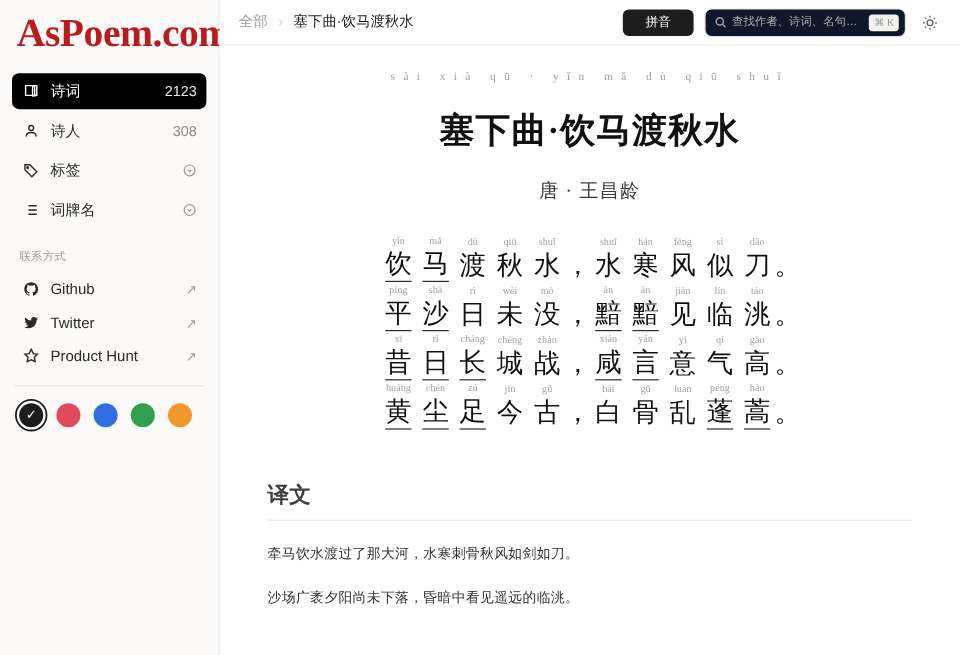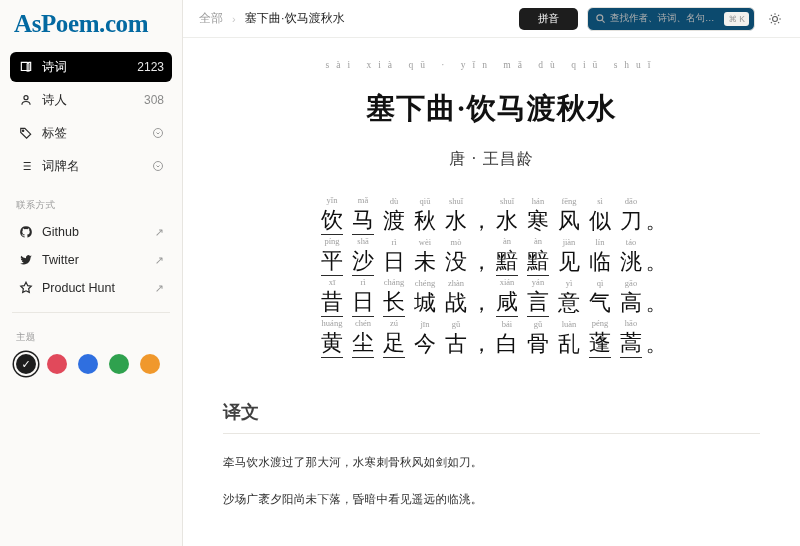--- a/index.html
+++ b/index.html
@@ -17,23 +17,23 @@
     width: 183px;
     height: 546px;
     background: #fbfaf8;
     border-right: 1px solid #e7e5e0;
     padding: 0 10px;
     flex-shrink: 0;
     position: relative;
   }
   .brand {
     font-family: "Liberation Serif", serif;
-    font-size: 25px;
+    font-size: 33px;
     font-weight: bold;
-    color: #0369a1;
+    color: #b91c1c;
     letter-spacing: -0.4px;
     padding: 10px 4px 12px 4px;
     white-space: nowrap;
   }
   .nav { margin-top: 2px; }
   .nav-item {
     display: flex;
     align-items: center;
     height: 30px;
     border-radius: 6px;
@@ -148,21 +148,21 @@
     white-space: nowrap;
   }
   .search-box {
     width: 168px;
     height: 24px;
     border: 1px solid #e4e2de;
     border-radius: 6px;
     display: flex;
     align-items: center;
     padding: 0 5px 0 7px;
-    background: #0c4a6e;
+    background: #0f172a;
     cursor: text;
   }
   .search-ico { color: #a8a8a8; margin-right: 4px; display: flex; }
   .search-ph {
     flex: 1;
     font-size: 9.5px;
     color: #b0b0b0;
     white-space: nowrap;
     overflow: hidden;
   }
@@ -356,21 +356,20 @@
       <svg width="14" height="14" viewBox="0 0 24 24" fill="none" stroke="currentColor" stroke-width="2">
           <path d="M12 2l3 6 6 1-4.5 4.2 1.2 6.3L12 16.8 6.3 19.5 7.5 13.2 3 9l6-1z"></path>
         </svg>
     </span>
     <span class="link-label">Product Hunt</span>
     <span class="ext-arrow">↗</span>
   </div>
 
   <div class="divider"></div>
 
-  <div class="section-title">主题</div>
   <div class="theme-row">
     <div class="swatch sel" style="background:#1d1d1d">
       <span class="check">✓</span>
     </div>
     <div class="swatch" style="background:#e1495b"></div>
     <div class="swatch" style="background:#2f6fe0"></div>
     <div class="swatch" style="background:#2fa14e"></div>
     <div class="swatch" style="background:#f0982c"></div>
   </div>
 </aside>

